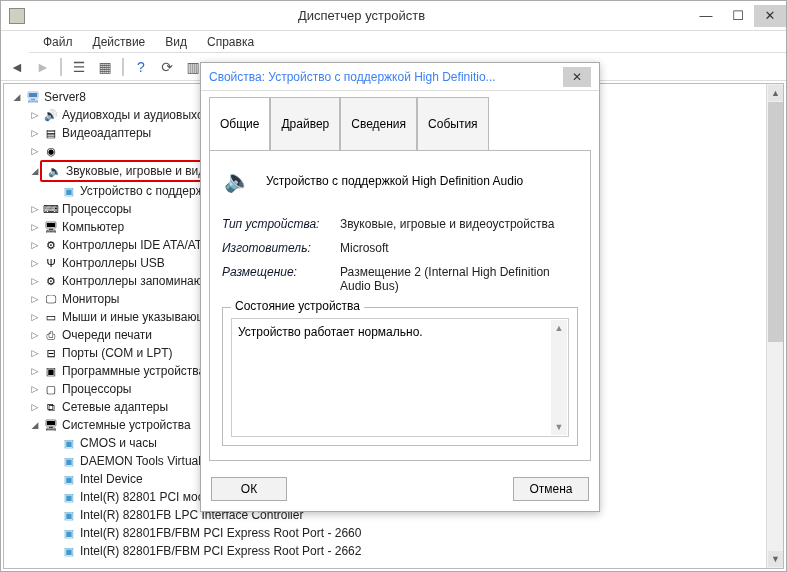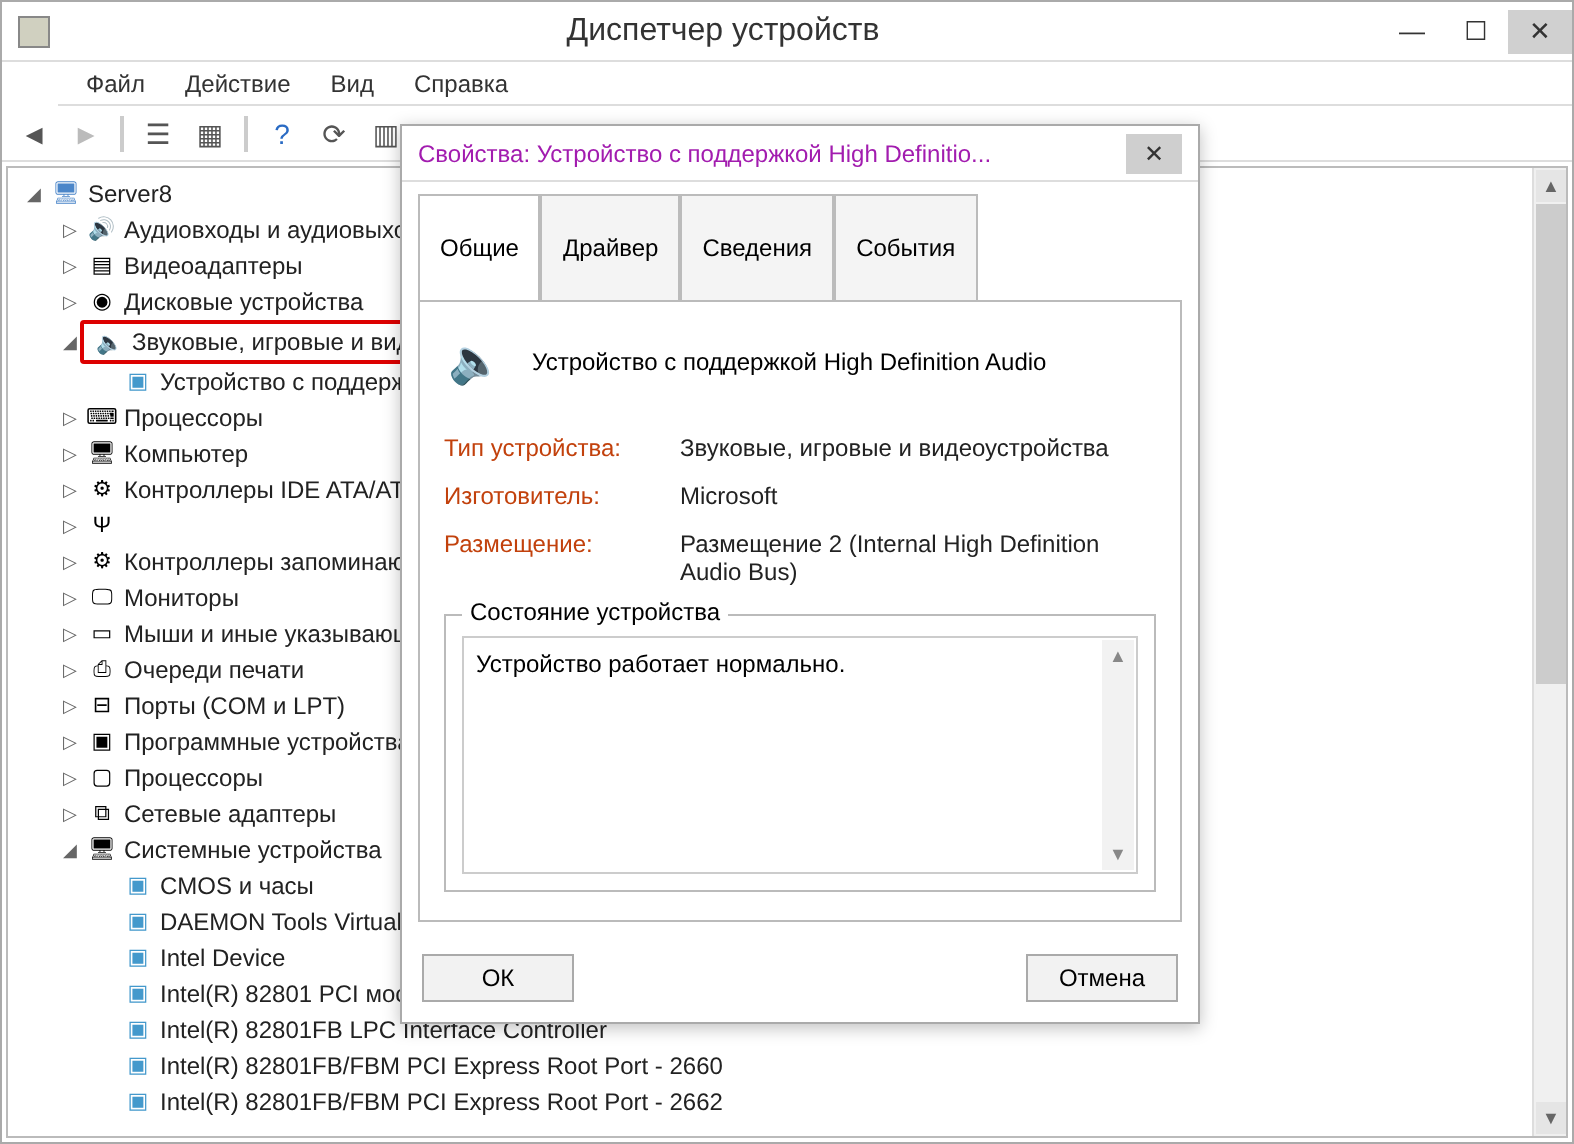--- a/index.html
+++ b/index.html
@@ -2,21 +2,21 @@
 <html><head>
 <meta charset="utf-8">
 <style>
 * { box-sizing: border-box; margin: 0; padding: 0; font-family: "Segoe UI", Tahoma, sans-serif; font-size: 12px; }
 body { background: #fff; width: 787px; height: 572px; overflow: hidden; position: relative; }
 
 
 .window { width: 787px; height: 572px; background: #fff; display: flex; flex-direction: column; border: 1px solid #aaa; }
 .titlebar { height: 30px; background: #fff; display: flex; align-items: center; border-bottom: 1px solid #ddd; }
 .titlebar .app-icon { width: 16px; height: 16px; margin: 0 8px; background: #d0d0c0; border: 1px solid #888; }
-.titlebar .title { flex: 1; text-align: center; font-size: 16px; color: #333; }
+.titlebar .title { flex: 1; text-align: center; font-size: 13px; color: #333; }
 .titlebar .winbtns { display: flex; }
 .titlebar .winbtn { width: 32px; height: 22px; display: flex; align-items: center; justify-content: center; font-size: 13px; color: #333; }
 .titlebar .winbtn.close { background: #d0d0d0; }
 
 .menubar { height: 22px; display: flex; align-items: center; padding: 0 4px; border-bottom: 1px solid #ddd; margin-left: 28px; }
 .menubar .menu { padding: 2px 10px; color: #333; }
 
 .toolbar { height: 28px; display: flex; align-items: center; padding: 0 4px; gap: 2px; border-bottom: 1px solid #ddd; }
 .tbtn { width: 24px; height: 22px; display: flex; align-items: center; justify-content: center; border: 1px solid transparent; color: #555; font-size: 14px; }
 .tbtn.sep { width: 1px; background: #ccc; height: 18px; margin: 0 3px; }
@@ -34,31 +34,31 @@
 
 .scroll-v { width: 17px; background: #f0f0f0; border-left: 1px solid #ddd; position: relative; }
 .scroll-v .thumb { position: absolute; top: 18px; width: 15px; height: 240px; background: #ccc; left: 1px; }
 .scroll-v .arrow { position: absolute; width: 15px; height: 16px; background: #e5e5e5; left: 1px; display:flex; align-items:center; justify-content:center; font-size:9px; color:#666; }
 .scroll-v .arrow.up { top: 1px; }
 .scroll-v .arrow.down { bottom: 1px; }
 
 
 .dialog { position: absolute; left: 200px; top: 62px; width: 400px; height: 450px; background: #fff; border: 1px solid #aaa; box-shadow: 0 2px 8px rgba(0,0,0,0.25); display: flex; flex-direction: column; }
 .dialog .dtitlebar { height: 28px; background: #fff; display: flex; align-items: center; padding: 0 8px; border-bottom: 1px solid #ddd; }
-.dialog .dtitle { flex: 1; font-size: 12px; color: #a21caf; white-space: nowrap; overflow: hidden; text-overflow: ellipsis; }
+.dialog .dtitle { flex: 1; font-size: 12px; color: #3b82f6; white-space: nowrap; overflow: hidden; text-overflow: ellipsis; }
 .dialog .dclose { width: 28px; height: 20px; background: #cfcfcf; color: #333; display: flex; align-items: center; justify-content: center; font-size: 12px; }
 .dialog .tabs { display: flex; padding: 6px 8px 0; gap: 0; }
 .dialog .tab { border: 1px solid #bbb; padding: 19px 10px; background: #fff; font-size: 12px; border-bottom: none; position: relative; }
 .dialog .tab.inactive { background: #f4f4f4; }
 .dialog .tab.active { z-index: 2; }
 .dialog .tabbody { flex: 1; margin: 0 8px 8px; border: 1px solid #bbb; padding: 14px 12px; display: flex; flex-direction: column; }
 .dialog .devicon { width: 32px; height: 32px; display:inline-flex; align-items:center; justify-content:center; font-size:22px; color:#666; }
 .dialog .devhead { display: flex; align-items: center; gap: 12px; margin-bottom: 20px; }
 .dialog .props { display: grid; grid-template-columns: 110px 1fr; row-gap: 10px; column-gap: 8px; margin-bottom: 14px; }
-.dialog .props .k { color: #c2410c; }
+.dialog .props .k { color: #0f172a; font-style: italic; }
 .dialog .props .v { color: #222; }
 .dialog .group { border: 1px solid #bbb; padding: 8px; position: relative; flex: 1; display:flex; flex-direction:column; }
 .dialog .group .legend { position: absolute; top: -9px; left: 8px; background: #fff; padding: 0 4px; font-size: 12px; }
 .dialog .group .status { flex:1; border: 1px solid #ccc; padding: 6px; position: relative; margin-top:2px; }
 .dialog .group .status .svscroll { position:absolute; right:1px; top:1px; bottom:1px; width:16px; background:#f2f2f2; }
 .dialog .group .status .svscroll .sa { position:absolute; width:14px; height:14px; left:1px; display:flex; align-items:center; justify-content:center; font-size:9px; color:#888; }
 .dialog .group .status .svscroll .sa.u{top:1px} .dialog .group .status .svscroll .sa.d{bottom:1px}
 .dialog .buttons { display: flex; justify-content: space-between; gap: 8px; padding: 8px 10px 10px; }
 .dialog .btn { min-width: 76px; padding: 4px 14px; border: 1px solid #aaa; background: #f2f2f2; text-align: center; }
 
@@ -113,21 +113,20 @@
               <span class="label">Аудиовходы и аудиовыходы</span>
             </li>
             <li class="row">
               <span class="expander">▷</span>
               <span class="ticon">▤</span>
               <span class="label">Видеоадаптеры</span>
             </li>
             <li class="row">
               <span class="expander">▷</span>
               <span class="ticon">◉</span>
-              <span class="label">Дисковые устройства</span>
             </li>
             <li class="row">
               <span class="expander">◢</span>
               <span class="highlighted"><span class="ticon">🔈</span><span class="label">Звуковые, игровые и видеоустройства</span></span>
             </li>
             <ul>
               <li class="row">
                 <span class="expander"> </span>
                 <span class="ticon ic-sys">▣</span>
                 <span class="label">Устройство с поддержкой High Definition Audio</span>
@@ -144,20 +143,21 @@
               <span class="label">Компьютер</span>
             </li>
             <li class="row">
               <span class="expander">▷</span>
               <span class="ticon">⚙</span>
               <span class="label">Контроллеры IDE ATA/ATAPI</span>
             </li>
             <li class="row">
               <span class="expander">▷</span>
               <span class="ticon">Ψ</span>
+              <span class="label">Контроллеры USB</span>
             </li>
             <li class="row">
               <span class="expander">▷</span>
               <span class="ticon">⚙</span>
               <span class="label">Контроллеры запоминающих устройств</span>
             </li>
             <li class="row">
               <span class="expander">▷</span>
               <span class="ticon">🖵</span>
               <span class="label">Мониторы</span>

